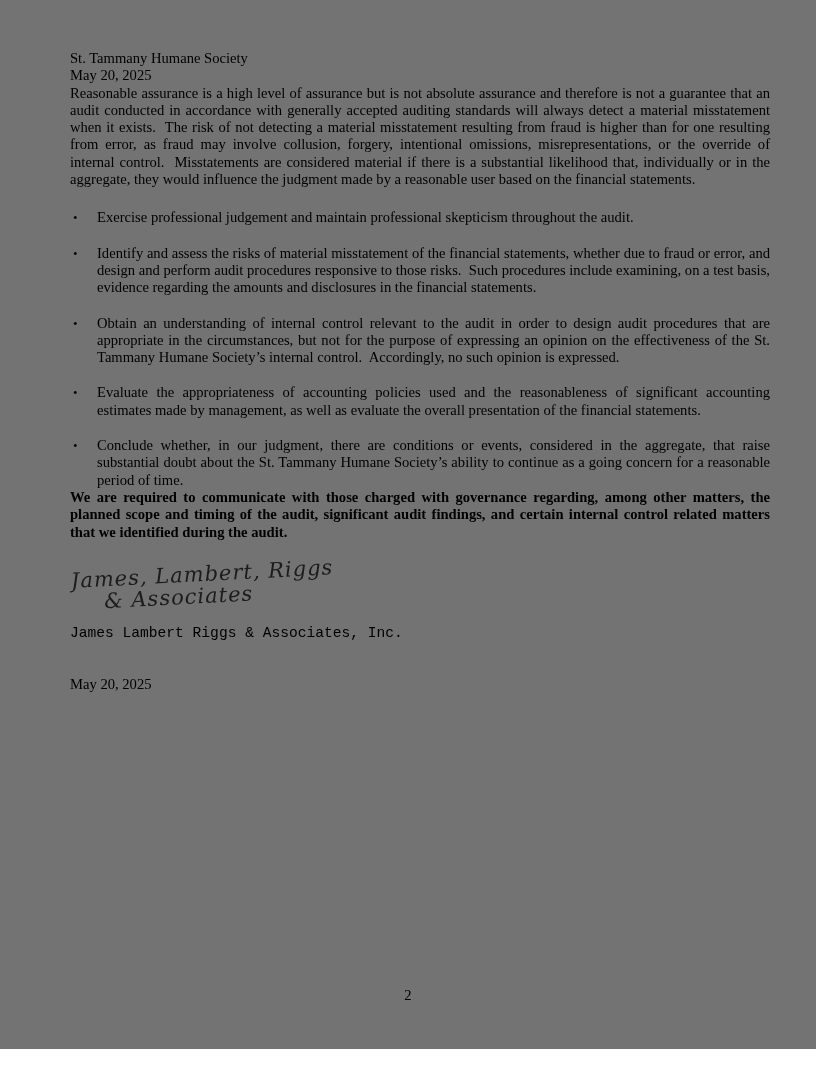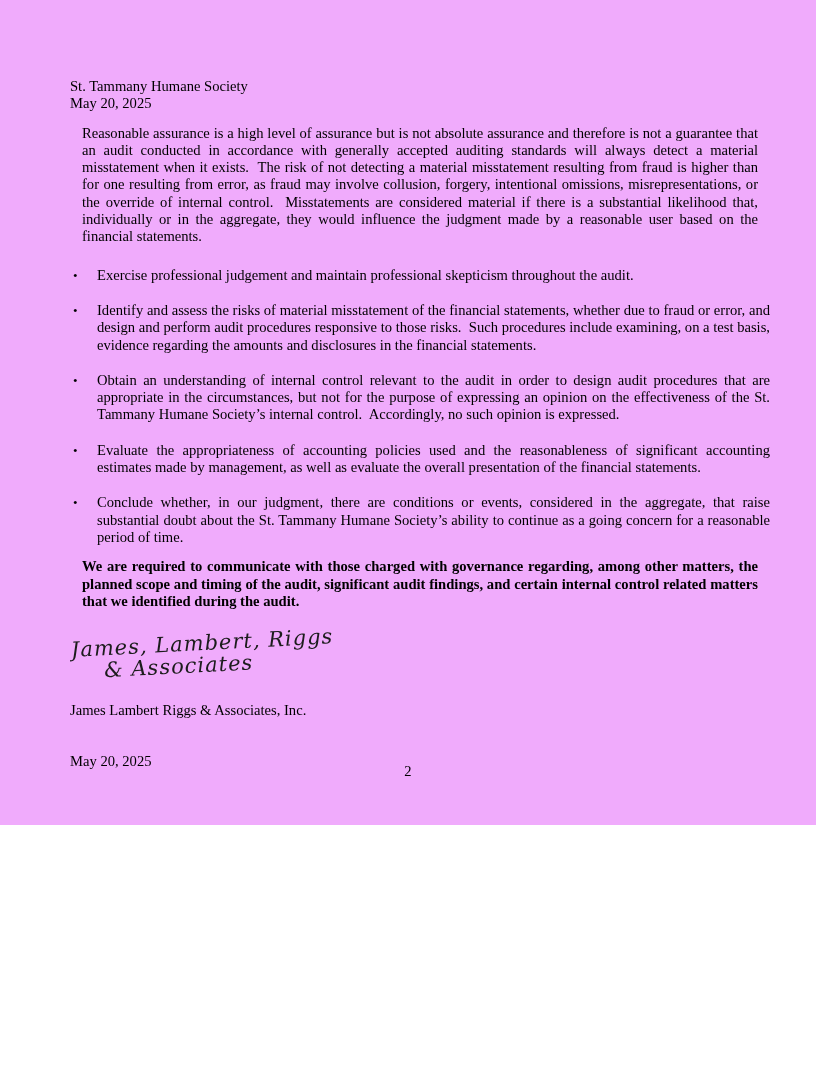--- a/index.html
+++ b/index.html
@@ -3,35 +3,35 @@
 <meta charset="utf-8">
 <style>
   html, body {
     margin: 0;
     padding: 0;
     background: #ffffff;
   }
   .page {
     position: relative;
     width: 816px;
-    height: 825px;
-    background: #f0abfc;
+    height: 1049px;
+    background: #737373;
     box-sizing: border-box;
-    padding: 78px 46px 0 70px;
+    padding: 50px 46px 0 70px;
     font-family: "Liberation Serif", "DejaVu Serif", serif;
     font-size: 14.6px;
     line-height: 17.3px;
     color: #000000;
     overflow: hidden;
   }
   .header div {
     white-space: pre-wrap;
   }
   p.para {
-    margin: 12px;
+    margin: 0;
     text-align: justify;
     white-space: pre-wrap;
   }
   .p1 { margin-top: 33px; }
   .p2 { margin-top: 18px; text-align: left; }
   .bullets { margin-top: 21px; }
   .bullet {
     display: flex;
   }
   .bullet + .bullet { margin-top: 18px; }
@@ -51,21 +51,21 @@
     margin-top: 20px;
     height: 60px;
   }
   .signature-svg text {
     font-family: "DejaVu Serif", serif;
     font-style: italic;
     fill: #1c1c1c;
     font-size: 21px;
     letter-spacing: 1px;
   }
-  .firm-block { margin-top: 12px; }
+  .firm-block { margin-top: 4px; font-family: Liberation Mono, monospace; }
   .firm-block div { white-space: pre-wrap; }
   .sign-date { margin-top: 34px; }
   .page-number {
     position: absolute;
     left: 0;
     right: 0;
     bottom: 45px;
     text-align: center;
   }
 </style>

